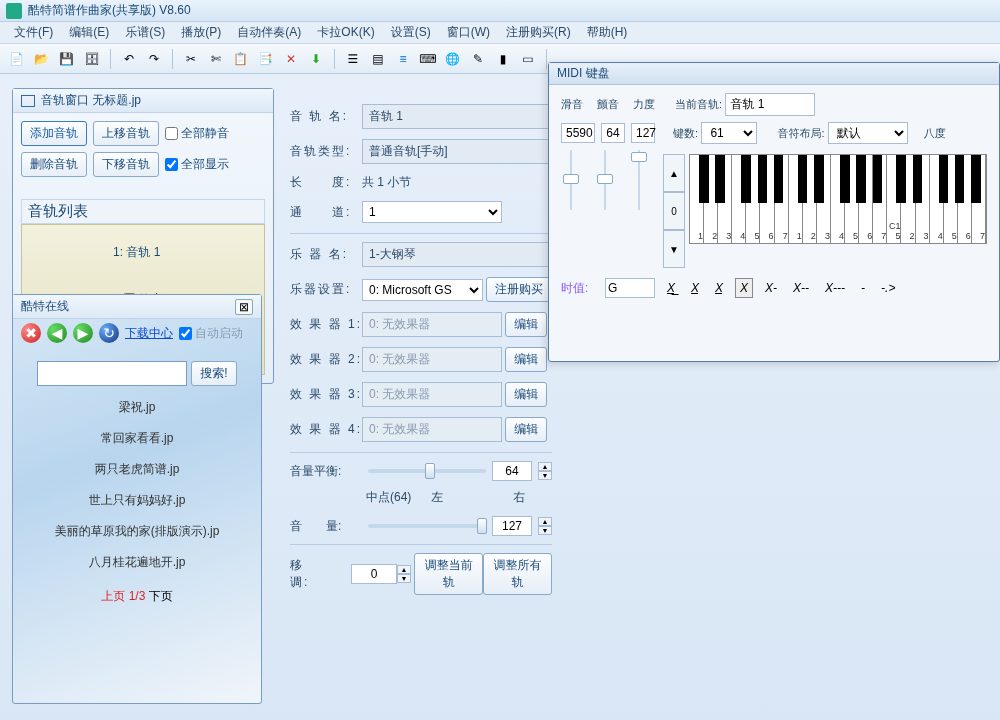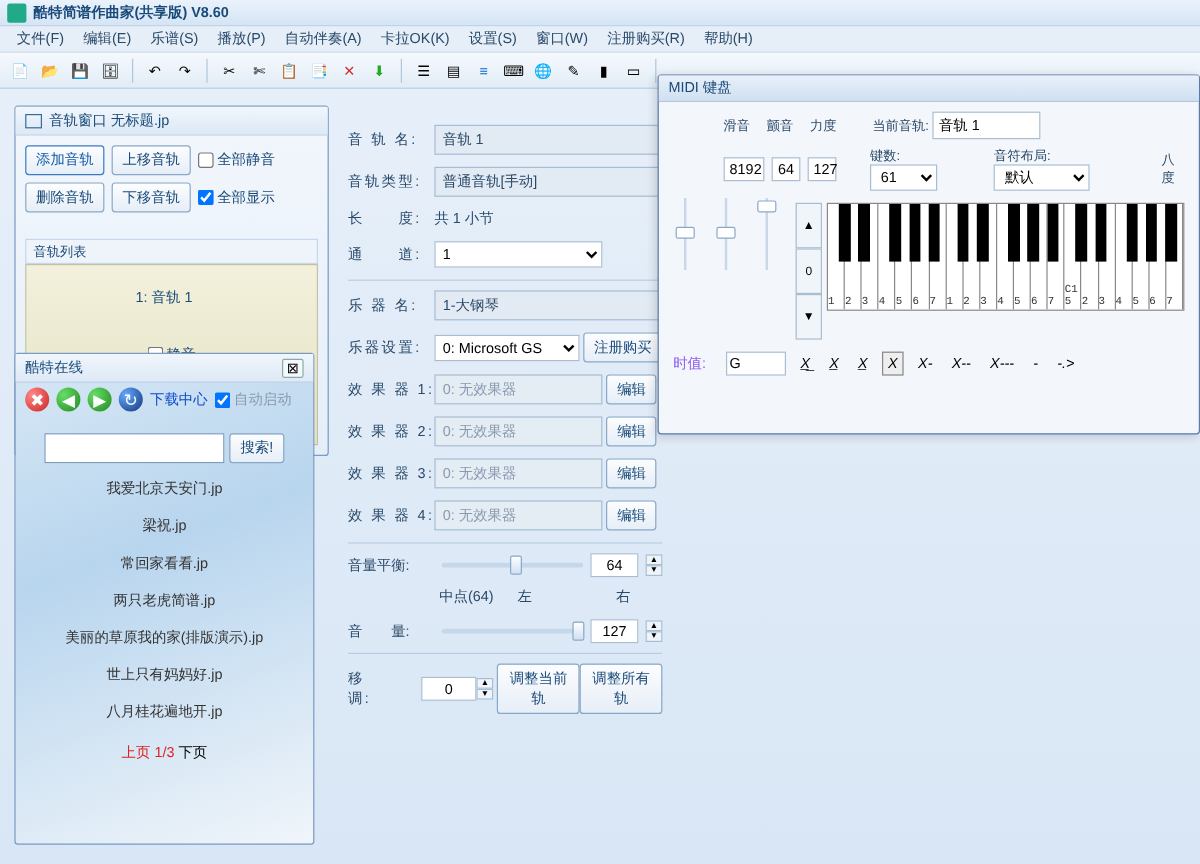--- a/index.html
+++ b/index.html
@@ -1,21 +1,21 @@
 <!DOCTYPE html>
 <html><head>
 <meta charset="utf-8">
 <style>
 * { box-sizing: border-box; margin: 0; padding: 0; font-family: "Microsoft YaHei", Tahoma, sans-serif; font-size: 12px; }
 body { background: linear-gradient(180deg, #e8f0fa 0%, #d8e6f5 100%); width: 1000px; height: 720px; overflow: hidden; position: relative; }
 
 
 .titlebar { height: 22px; background: linear-gradient(180deg, #eaf2fb, #d5e5f5); display: flex; align-items: center; padding: 0 6px; border-bottom: 1px solid #b8cde3; }
 .titlebar .app-icon { width: 16px; height: 16px; background: #2a8; border-radius: 2px; margin-right: 6px; }
-.titlebar .title { color: #1a4a7a; font-weight: 700; }
+.titlebar .title { color: #1a4a7a; font-weight: 400; }
 
 
 .menubar { height: 22px; background: #e6eef8; display: flex; align-items: center; padding: 0 6px; border-bottom: 1px solid #c5d7ea; }
 .menubar span { padding: 0 8px; color: #2a4a6a; cursor: pointer; }
 
 
 .toolbar { height: 30px; background: linear-gradient(180deg, #f5f9fd, #e2ecf6); display: flex; align-items: center; padding: 0 6px; border-bottom: 1px solid #b8cde3; gap: 3px; }
 .toolbar .tb { width: 22px; height: 22px; display: flex; align-items: center; justify-content: center; cursor: pointer; border-radius: 2px; }
 .toolbar .sep { width: 1px; height: 20px; background: #b0c5db; margin: 0 4px; }
 
@@ -25,36 +25,36 @@
 
 .track-window { position: absolute; left: 12px; top: 14px; width: 262px; background: linear-gradient(180deg, #f2f7fc, #e5eef8); border: 1px solid #7a9bc2; border-radius: 3px; }
 .track-title { height: 24px; display: flex; align-items: center; padding: 0 8px; background: linear-gradient(180deg, #f0f6fc, #dde9f6); border-bottom: 1px solid #c0d2e5; color: #1a4a7a; }
 .track-title .icon { width: 14px; height: 12px; border: 1px solid #3a6a9a; margin-right: 6px; }
 .track-body { padding: 8px; }
 .track-btns { display: flex; gap: 6px; margin-bottom: 6px; align-items: center; }
 .btn { background: linear-gradient(180deg, #fcfdfe, #e6eef7); border: 1px solid #8aa8c8; border-radius: 3px; padding: 3px 8px; cursor: pointer; color: #1a4a7a; }
 .btn.primary { border-color: #3a7ac2; color: #145aa8; font-weight: 500; }
 .chklabel { display: flex; align-items: center; gap: 3px; color: #1a4a7a; font-size: 11px; }
 .chklabel input { width: 13px; height: 13px; }
-.list-hdr { background: #eef4fa; border: 1px solid #c5d7ea; padding: 2px 6px; margin-top: 22px; color: #1a4a7a; font-size: 11px; font-family: Liberation Serif, serif; }
+.list-hdr { background: #eef4fa; border: 1px solid #c5d7ea; padding: 2px 6px; margin-top: 22px; color: #1a4a7a; font-size: 15px; font-family: Liberation Serif, serif; }
 .list-row { display: flex; align-items: center; padding: 19px 6px; background: linear-gradient(180deg, #f3f0dc, #e5e2c5); border: 1px solid #c5c2a0; gap: 30px; flex-direction: column; }
 .list-row .name { width: 60px; color: #1a4a7a; }
 
 
 .online-panel { position: absolute; left: 12px; top: 220px; width: 250px; height: 410px; background: linear-gradient(160deg, #d8e8f5 0%, #b8d5ee 40%, #f0f5fa 100%); border: 1px solid #7a9bc2; border-radius: 3px; }
 .online-title { height: 24px; display: flex; align-items: center; justify-content: space-between; padding: 0 8px; background: linear-gradient(180deg, #f0f6fc, #dde9f6); border-bottom: 1px solid #c0d2e5; }
 .online-title .t { color: #1a4a7a; }
 .online-title .x { width: 18px; height: 16px; border: 1px solid #8aa; border-radius: 2px; text-align: center; line-height: 14px; cursor: pointer; background: #f5f9fc; }
 .online-nav { display: flex; align-items: center; gap: 6px; padding: 4px 8px; }
 .nav-btn { width: 20px; height: 20px; border-radius: 10px; display: flex; align-items: center; justify-content: center; font-size: 14px; color: #fff; cursor: pointer; }
 .stop { background: radial-gradient(circle at 30% 30%, #f88, #c22); }
 .back { background: radial-gradient(circle at 30% 30%, #6d6, #282); }
 .fwd { background: radial-gradient(circle at 30% 30%, #6d6, #282); }
 .refresh { background: radial-gradient(circle at 30% 30%, #6af, #137); }
-.link { color: #0a4ad0; cursor: pointer; }
+.link { color: #0a4ad0; text-decoration: underline; cursor: pointer; }
 .tabs { display: flex; border-bottom: 1px solid #c0d0e0; margin: 4px 8px 0; }
 .tab { flex: 1; text-align: center; padding: 4px 0; cursor: pointer; color: #333; }
 .tab.active { font-weight: bold; }
 .search-row { display: flex; justify-content: center; gap: 4px; padding: 14px 0 6px; }
 .search-row input { width: 150px; border: 1px solid #7a9bc2; padding: 2px 4px; }
 .score-list { text-align: center; }
 .score-list div { padding: 7px 0; color: #333; cursor: pointer; }
 .pager { text-align: center; padding: 10px 0; }
 .pager .cur { color: #d22; }
 
@@ -71,35 +71,35 @@
 .slider { flex: 1; height: 4px; background: #c5d7ea; position: relative; border-radius: 2px; }
 .slider .thumb { position: absolute; top: -6px; width: 10px; height: 16px; background: linear-gradient(180deg, #fff, #d0e0f0); border: 1px solid #8aa8c8; border-radius: 2px; }
 .numbox { width: 40px; border: 1px solid #a8bdd3; padding: 2px; text-align: center; }
 .spin { display: inline-flex; flex-direction: column; }
 .spin div { width: 14px; height: 9px; border: 1px solid #a8bdd3; background: #eef4fa; font-size: 7px; text-align: center; line-height: 7px; cursor: pointer; }
 
 
 .midi-win { position: absolute; left: 548px; top: -12px; width: 452px; height: 300px; background: #f3f6fa; border: 1px solid #5a7aa8; border-radius: 3px; box-shadow: -2px 2px 8px rgba(0,0,0,0.15); }
 .midi-title { height: 22px; background: linear-gradient(180deg, #e8f0fa, #d0e0f0); display: flex; align-items: center; padding: 0 8px; color: #1a4a7a; font-weight: 500; border-bottom: 1px solid #b0c5db; }
 .midi-body { padding: 8px 12px; }
-.midi-row { display: flex; align-items: center; gap: 10px; margin-bottom: 6px; margin-left: 42px; }
+.midi-row { display: flex; align-items: center; margin-bottom: 6px; }
 .midi-row label { color: #2a4a6a; font-size: 11px; }
 .midi-row select, .midi-row .ro2 { border: 1px solid #a8bdd3; padding: 2px 4px; background: #fff; }
 .vslider-group { display: flex; gap: 14px; }
 .vslider { width: 20px; height: 60px; position: relative; }
 .vslider .track { position: absolute; left: 9px; top: 0; width: 2px; height: 60px; background: #c8d8e8; }
 .vslider .thumb { position: absolute; left: 2px; top: 24px; width: 16px; height: 10px; background: #fff; border: 1px solid #8aa8c8; border-radius: 2px; }
 
 .kbd-area { margin-top: 4px; display: flex; }
 .kbd-side { width: 30px; display: flex; flex-direction: column; justify-content: center; align-items: center; }
 .kbd-side .oct-btn { width: 22px; height: 38px; border: 1px solid #a8bdd3; background: #f0f5fa; display: flex; align-items: center; justify-content: center; cursor: pointer; font-size: 10px; }
 .piano { flex: 1; height: 90px; position: relative; background: #fff; border: 1px solid #888; overflow: hidden; }
 .white-keys { display: flex; height: 100%; }
 .wk { flex: 1; border-right: 1px solid #888; position: relative; }
-.wk .lbl { position: absolute; bottom: 2px; left: 0; right: 0; text-align: left; font-size: 9px; color: #333; font-family: Liberation Mono, monospace; }
+.wk .lbl { position: absolute; bottom: 2px; left: 0; right: 0; text-align: right; font-size: 9px; color: #333; }
 .black-keys { position: absolute; top: 0; left: 0; right: 0; height: 55%; }
 .bk { position: absolute; width: 3.2%; height: 100%; background: #000; }
 
 .dur-row { display: flex; align-items: center; gap: 8px; margin-top: 10px; }
 .dur-row label { color: #8b5cf6; width: 36px; }
 .dur-row input { width: 50px; border: 1px solid #a8bdd3; padding: 2px; }
 .dur-btns { display: flex; gap: 8px; align-items: center; }
 .dur-btn { padding: 2px 4px; cursor: pointer; font-style: italic; }
 .dur-btn.sel { border: 1px solid #888; background: #eee; }
 
@@ -206,26 +206,25 @@
       <label class="chklabel" style="color:#8a9ab0">
           <input type="checkbox" checked="" style="">
           <span>自动启动</span>
         </label>
     </div>
     <div class="search-row">
       <input type="text" style="">
       <button class="btn">搜索!</button>
     </div>
     <div class="score-list">
-      <div>我爱北京天安门.jp</div>
       <div>梁祝.jp</div>
       <div>常回家看看.jp</div>
       <div>两只老虎简谱.jp</div>
+      <div>世上只有妈妈好.jp</div>
       <div>美丽的草原我的家(排版演示).jp</div>
-      <div>世上只有妈妈好.jp</div>
       <div>八月桂花遍地开.jp</div>
     </div>
     <div class="pager">
       <span class="cur">上页</span>
       <span class="cur">1/3</span>
       <span>下页</span>
     </div>
   </div>
 
   <div class="props">
@@ -302,21 +301,21 @@
       <div class="midi-row">
         <div style="display:flex;gap:14px">
           <label>滑音</label>
           <label>颤音</label>
           <label>力度</label>
         </div>
         <div style="margin-left:20px"><label>当前音轨:</label> <span class="ro2" style="display:inline-block;width:90px">音轨 1</span></div>
       </div>
       <div class="midi-row">
         <div style="display:flex;gap:6px">
-          <span class="ro2" style="width:34px;text-align:center">8192</span>
+          <span class="ro2" style="width:34px;text-align:center">5590</span>
           <span class="ro2" style="width:24px;text-align:center">64</span>
           <span class="ro2" style="width:24px;text-align:center">127</span>
         </div>
         <div style="margin-left:18px"><label>键数:</label> <select style="width:56px"><option>61</option></select></div>
         <div style="margin-left:20px"><label>音符布局:</label> <select style="width:80px"><option>默认</option></select></div>
         <div style="margin-left:16px"><label>八度</label></div>
       </div>
 
       <div style="display:flex;gap:10px">
         <div class="vslider-group">

